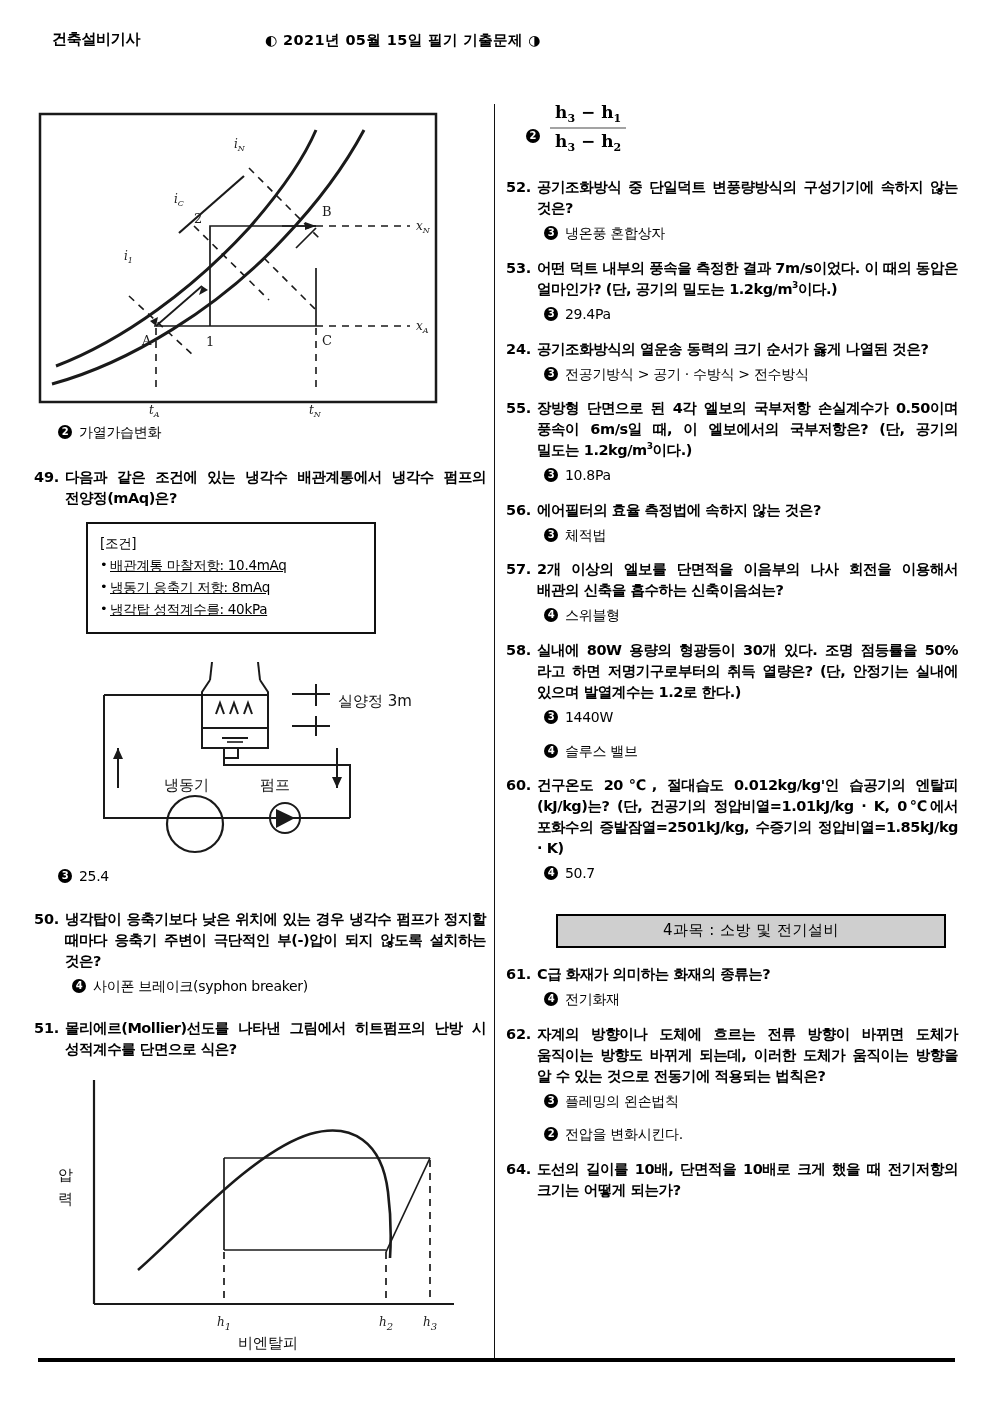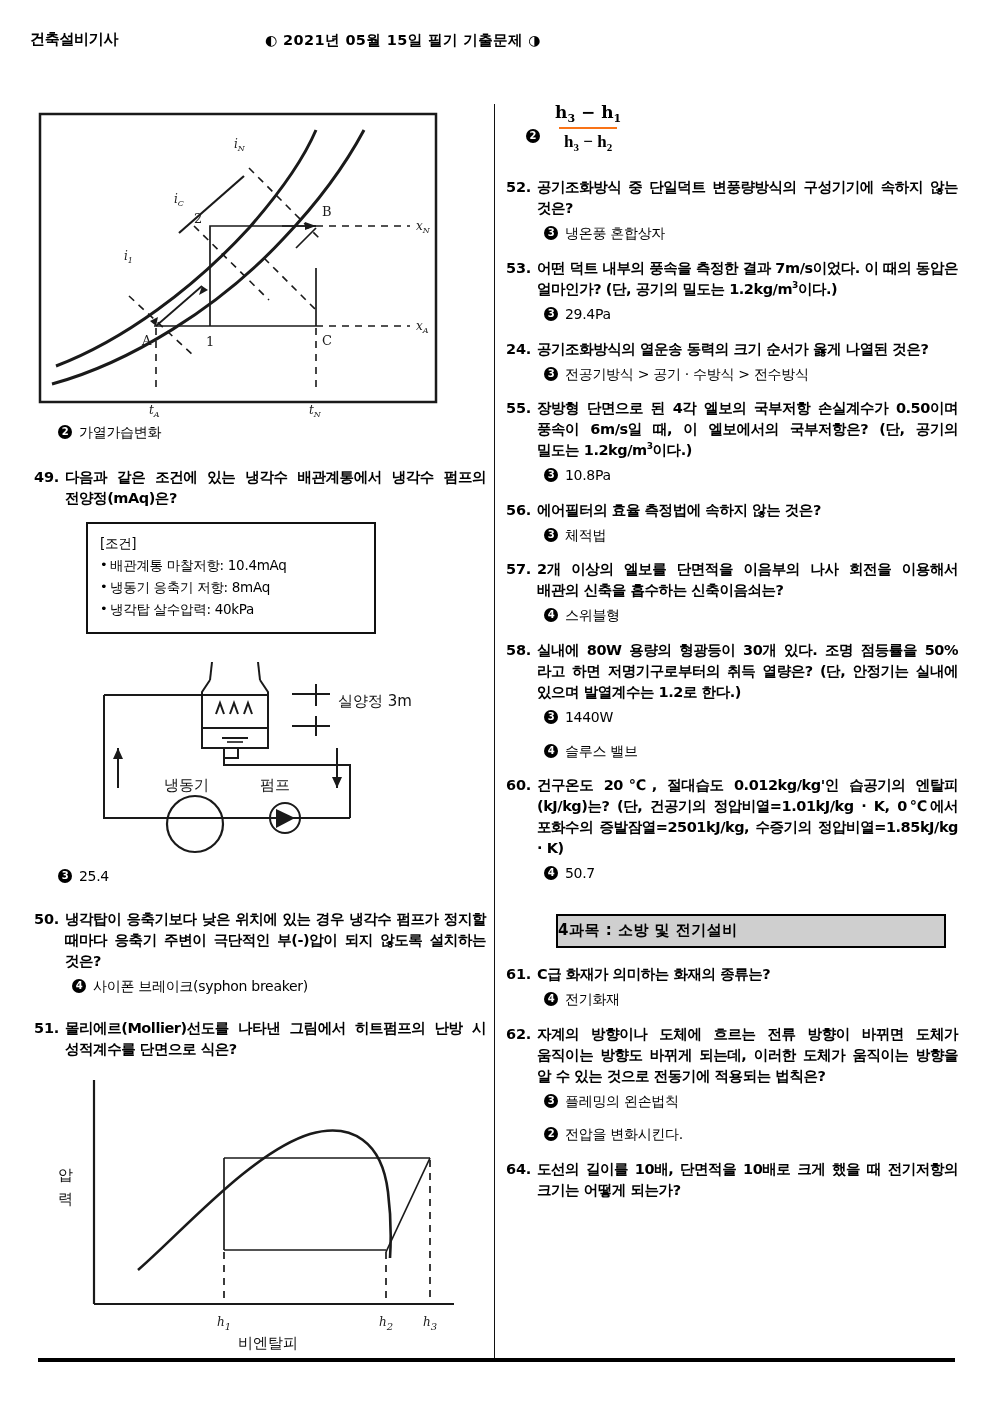--- a/index.html
+++ b/index.html
@@ -16,21 +16,21 @@
   }
 
   
   .page-header {
     position: absolute;
     top: 28px; left: 0; width: 992px;
     height: 34px;
   }
   .header-left {
     position: absolute;
-    left: 30px; top: 2px;
+    left: 52px; top: 2px;
     font-size: 15px;
     font-weight: 700;
     letter-spacing: -0.3px;
   }
   .header-center {
     position: absolute;
     left: 265px; top: 3px;
     font-size: 14.5px;
     font-weight: 700;
     letter-spacing: 0.4px;
@@ -118,37 +118,38 @@
     margin: 13px 0 0 52px;
     width: 290px;
     border: 2px solid #111;
     padding: 9px 12px 11px 12px;
     font-size: 13.5px;
     line-height: 1.62;
     letter-spacing: -0.3px;
     font-weight: 400;
   }
   .cond-title { margin-bottom: 1px; }
-  .cond-item { padding-left: 10px; position: relative; }
+  .cond-item { padding-left: 10px; position: relative; text-decoration: underline; }
   .cond-item::before {
     content: "•";
     position: absolute;
     left: 0px; top: -1px;
     font-size: 13px;
   }
 
   
   .section-bar {
     margin: 30px 1px 16px 0;
     width: 390px;
     margin-left: 50px;
     background: #cfcfcf;
     border: 2px solid #000;
+    text-align: center;
     font-size: 15px;
-    font-weight: 700;
+    font-weight: 400;
     letter-spacing: 0.5px;
     padding: 5px 0 6px 0;
   }
 
   
   .frac-ans {
     display: flex;
     align-items: center;
     gap: 10px;
     margin-left: 20px;
@@ -158,21 +159,21 @@
   .frac {
     display: inline-flex;
     flex-direction: column;
     align-items: center;
     font-family: "DejaVu Serif", "Liberation Serif", serif;
     font-size: 17px;
     font-weight: 700;
     line-height: 1.25;
   }
   .frac .num { padding: 0 5px 1px 5px; }
-  .frac .den { padding: 2px 5px 0 5px; border-top: 2px solid #f97316; font-family: Liberation Serif, serif; }
+  .frac .den { padding: 2px 5px 0 5px; border-top: 2px solid #a3a3a3; }
   .frac sub { font-size: 11px; }
 
   
   .fig { margin: 8px 0 4px 0; }
   svg { display: block; }
   .stroke { stroke: #1a1a1a; fill: none; }
   .lbl {
     font-family: "DejaVu Serif", "Liberation Serif", serif;
     font-style: italic;
     font-size: 12px;
@@ -259,21 +260,21 @@
   <div class="q" style="margin-top:24px;">
     <div class="q-row">
       <div class="q-num">49.</div>
       <div class="q-text">다음과 같은 조건에 있는 냉각수 배관계통에서 냉각수 펌프의 전양정(mAq)은?</div>
     </div>
 
     <div class="cond-box">
       <div class="cond-title">[조건]</div>
       <div class="cond-item">배관계통 마찰저항: 10.4mAq</div>
       <div class="cond-item">냉동기 응축기 저항: 8mAq</div>
-      <div class="cond-item">냉각탑 살수압력: 40kPa</div>
+      <div class="cond-item">냉각탑 성적계수를: 40kPa</div>
     </div>
 
     <div class="fig" style="margin-left:18px;margin-top:14px;">
       <svg width="420" height="215" viewBox="0 0 420 215">
 
         <path d="M 158,32 L 150,44 L 150,100 L 216,100 L 216,44 L 208,32" class="stroke" stroke-width="2"></path>
         <path d="M 158,32 L 160,14" class="stroke" stroke-width="2"></path>
         <path d="M 208,32 L 206,14" class="stroke" stroke-width="2"></path>
         <line x1="150" y1="47" x2="216" y2="47" class="stroke" stroke-width="2"></line>
         <line x1="150" y1="80" x2="216" y2="80" class="stroke" stroke-width="2"></line>

